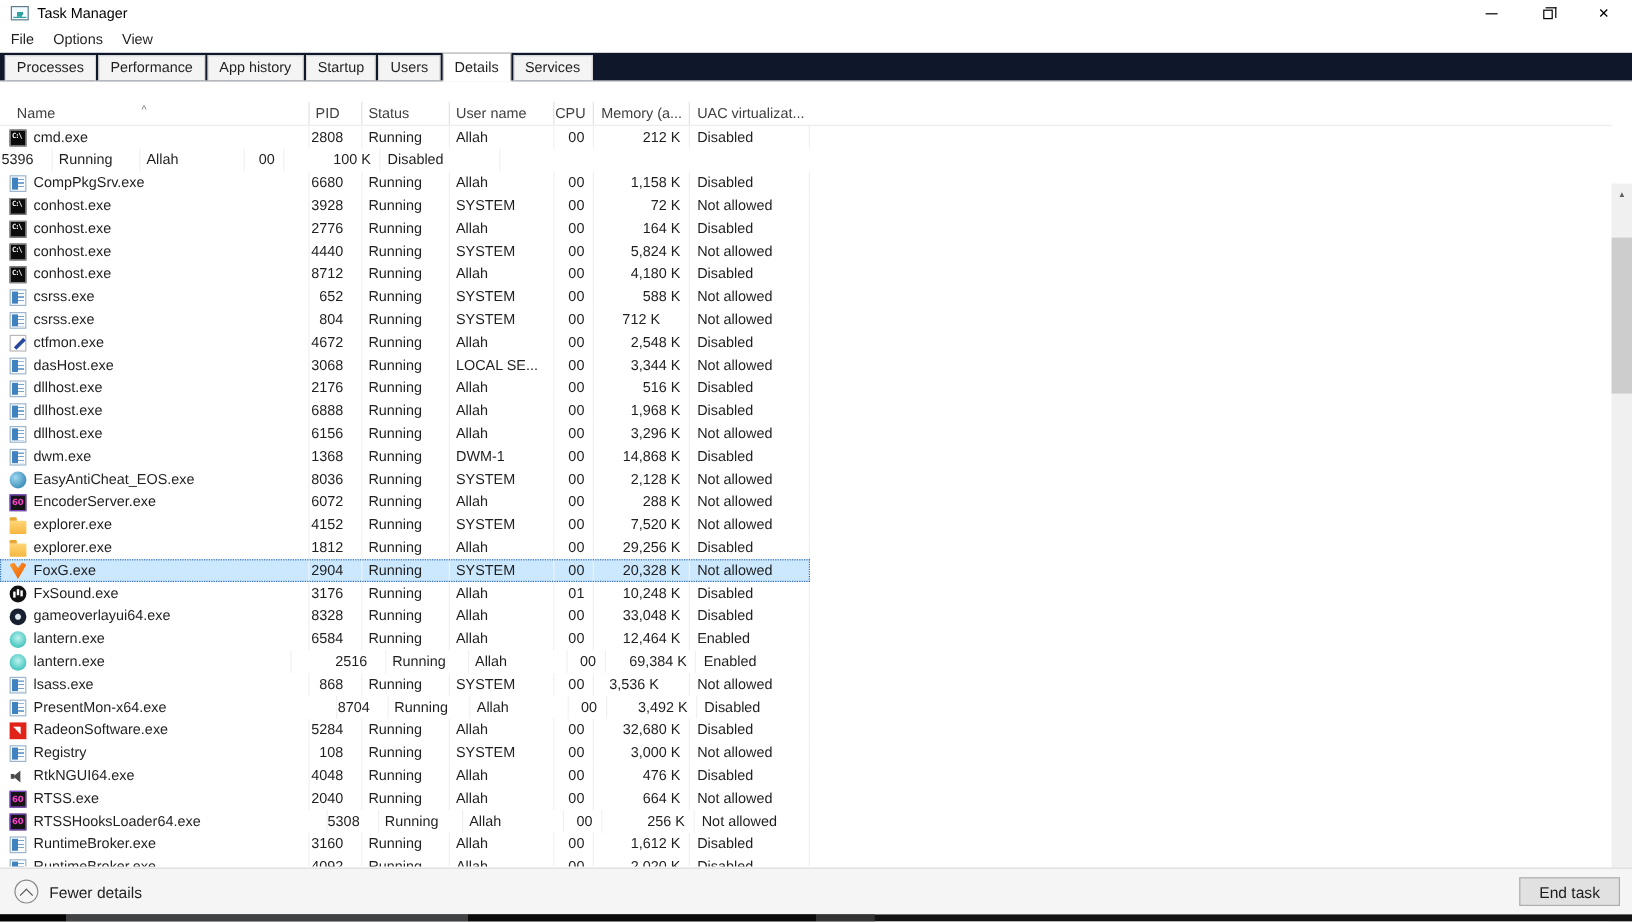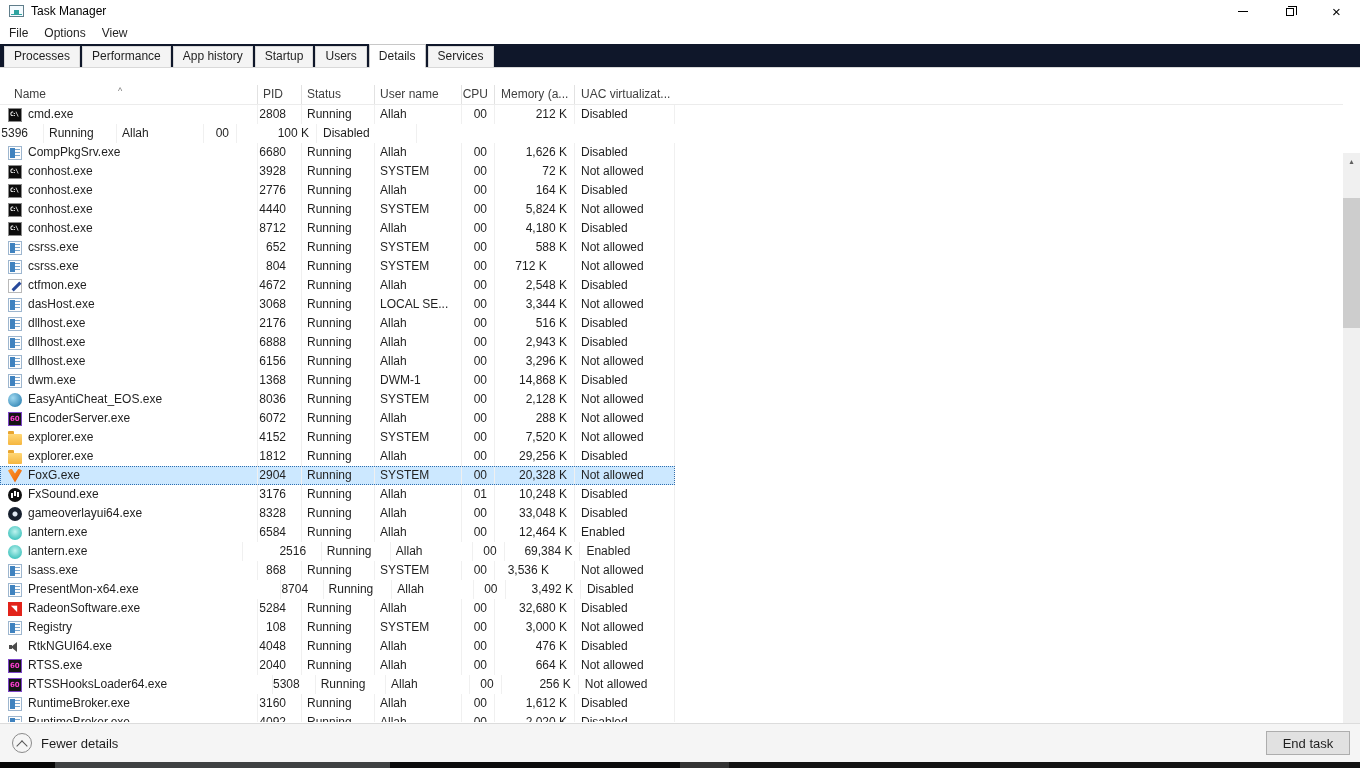--- a/index.html
+++ b/index.html
@@ -172,21 +172,21 @@
         </div>
         <div class="trow">
           <div class="tcell name-cell" style="width: 258px;">
             <div class="ic app-window-icon"></div>
             <div class="" style="display: inline-block; font-size: 12px;">CompPkgSrv.exe</div>
           </div>
           <div class="tcell" style="width: 44px; text-align: right; padding-right: 15px;">6680</div>
           <div class="tcell" style="width: 73px; padding-left: 5px;">Running</div>
           <div class="tcell" style="width: 87px; padding-left: 5px;">Allah</div>
           <div class="tcell" style="width: 33px; text-align: right; padding-right: 7px;">00</div>
-          <div class="tcell" style="width: 80px; text-align: right; padding-right: 7px;">1,626 K</div>
+          <div class="tcell" style="width: 80px; text-align: right; padding-right: 7px;">1,158 K</div>
           <div class="tcell" style="width: 100px; padding-left: 6px;">Disabled</div>
         </div>
         <div class="trow">
           <div class="tcell name-cell" style="width: 258px;">
             <div class="ic console-icon"></div>
             <div class="" style="display: inline-block; font-size: 12px;">conhost.exe</div>
           </div>
           <div class="tcell" style="width: 44px; text-align: right; padding-right: 15px;">3928</div>
           <div class="tcell" style="width: 73px; padding-left: 5px;">Running</div>
           <div class="tcell" style="width: 87px; padding-left: 5px;">SYSTEM</div>
@@ -244,21 +244,21 @@
         </div>
         <div class="trow">
           <div class="tcell name-cell" style="width: 258px;">
             <div class="ic app-window-icon"></div>
             <div class="" style="display: inline-block; font-size: 12px;">csrss.exe</div>
           </div>
           <div class="tcell" style="width: 44px; text-align: right; padding-right: 15px;">804</div>
           <div class="tcell" style="width: 73px; padding-left: 5px;">Running</div>
           <div class="tcell" style="width: 87px; padding-left: 5px;">SYSTEM</div>
           <div class="tcell" style="width: 33px; text-align: right; padding-right: 7px;">00</div>
-          <div class="tcell" style="width: 80px; text-align: center; padding-right: 7px;">712 K</div>
+          <div class="tcell" style="width: 80px; text-align: right; padding-right: 24px;">712 K</div>
           <div class="tcell" style="width: 100px; padding-left: 6px;">Not allowed</div>
         </div>
         <div class="trow">
           <div class="tcell name-cell" style="width: 258px;">
             <div class="ic pen-icon"></div>
             <div class="" style="display: inline-block; font-size: 12px;">ctfmon.exe</div>
           </div>
           <div class="tcell" style="width: 44px; text-align: right; padding-right: 15px;">4672</div>
           <div class="tcell" style="width: 73px; padding-left: 5px;">Running</div>
           <div class="tcell" style="width: 87px; padding-left: 5px;">Allah</div>
@@ -292,21 +292,21 @@
         </div>
         <div class="trow">
           <div class="tcell name-cell" style="width: 258px;">
             <div class="ic app-window-icon"></div>
             <div class="" style="display: inline-block; font-size: 12px;">dllhost.exe</div>
           </div>
           <div class="tcell" style="width: 44px; text-align: right; padding-right: 15px;">6888</div>
           <div class="tcell" style="width: 73px; padding-left: 5px;">Running</div>
           <div class="tcell" style="width: 87px; padding-left: 5px;">Allah</div>
           <div class="tcell" style="width: 33px; text-align: right; padding-right: 7px;">00</div>
-          <div class="tcell" style="width: 80px; text-align: right; padding-right: 7px;">2,943 K</div>
+          <div class="tcell" style="width: 80px; text-align: right; padding-right: 7px;">1,968 K</div>
           <div class="tcell" style="width: 100px; padding-left: 6px;">Disabled</div>
         </div>
         <div class="trow">
           <div class="tcell name-cell" style="width: 258px;">
             <div class="ic app-window-icon"></div>
             <div class="" style="display: inline-block; font-size: 12px;">dllhost.exe</div>
           </div>
           <div class="tcell" style="width: 44px; text-align: right; padding-right: 15px;">6156</div>
           <div class="tcell" style="width: 73px; padding-left: 5px;">Running</div>
           <div class="tcell" style="width: 87px; padding-left: 5px;">Allah</div>

